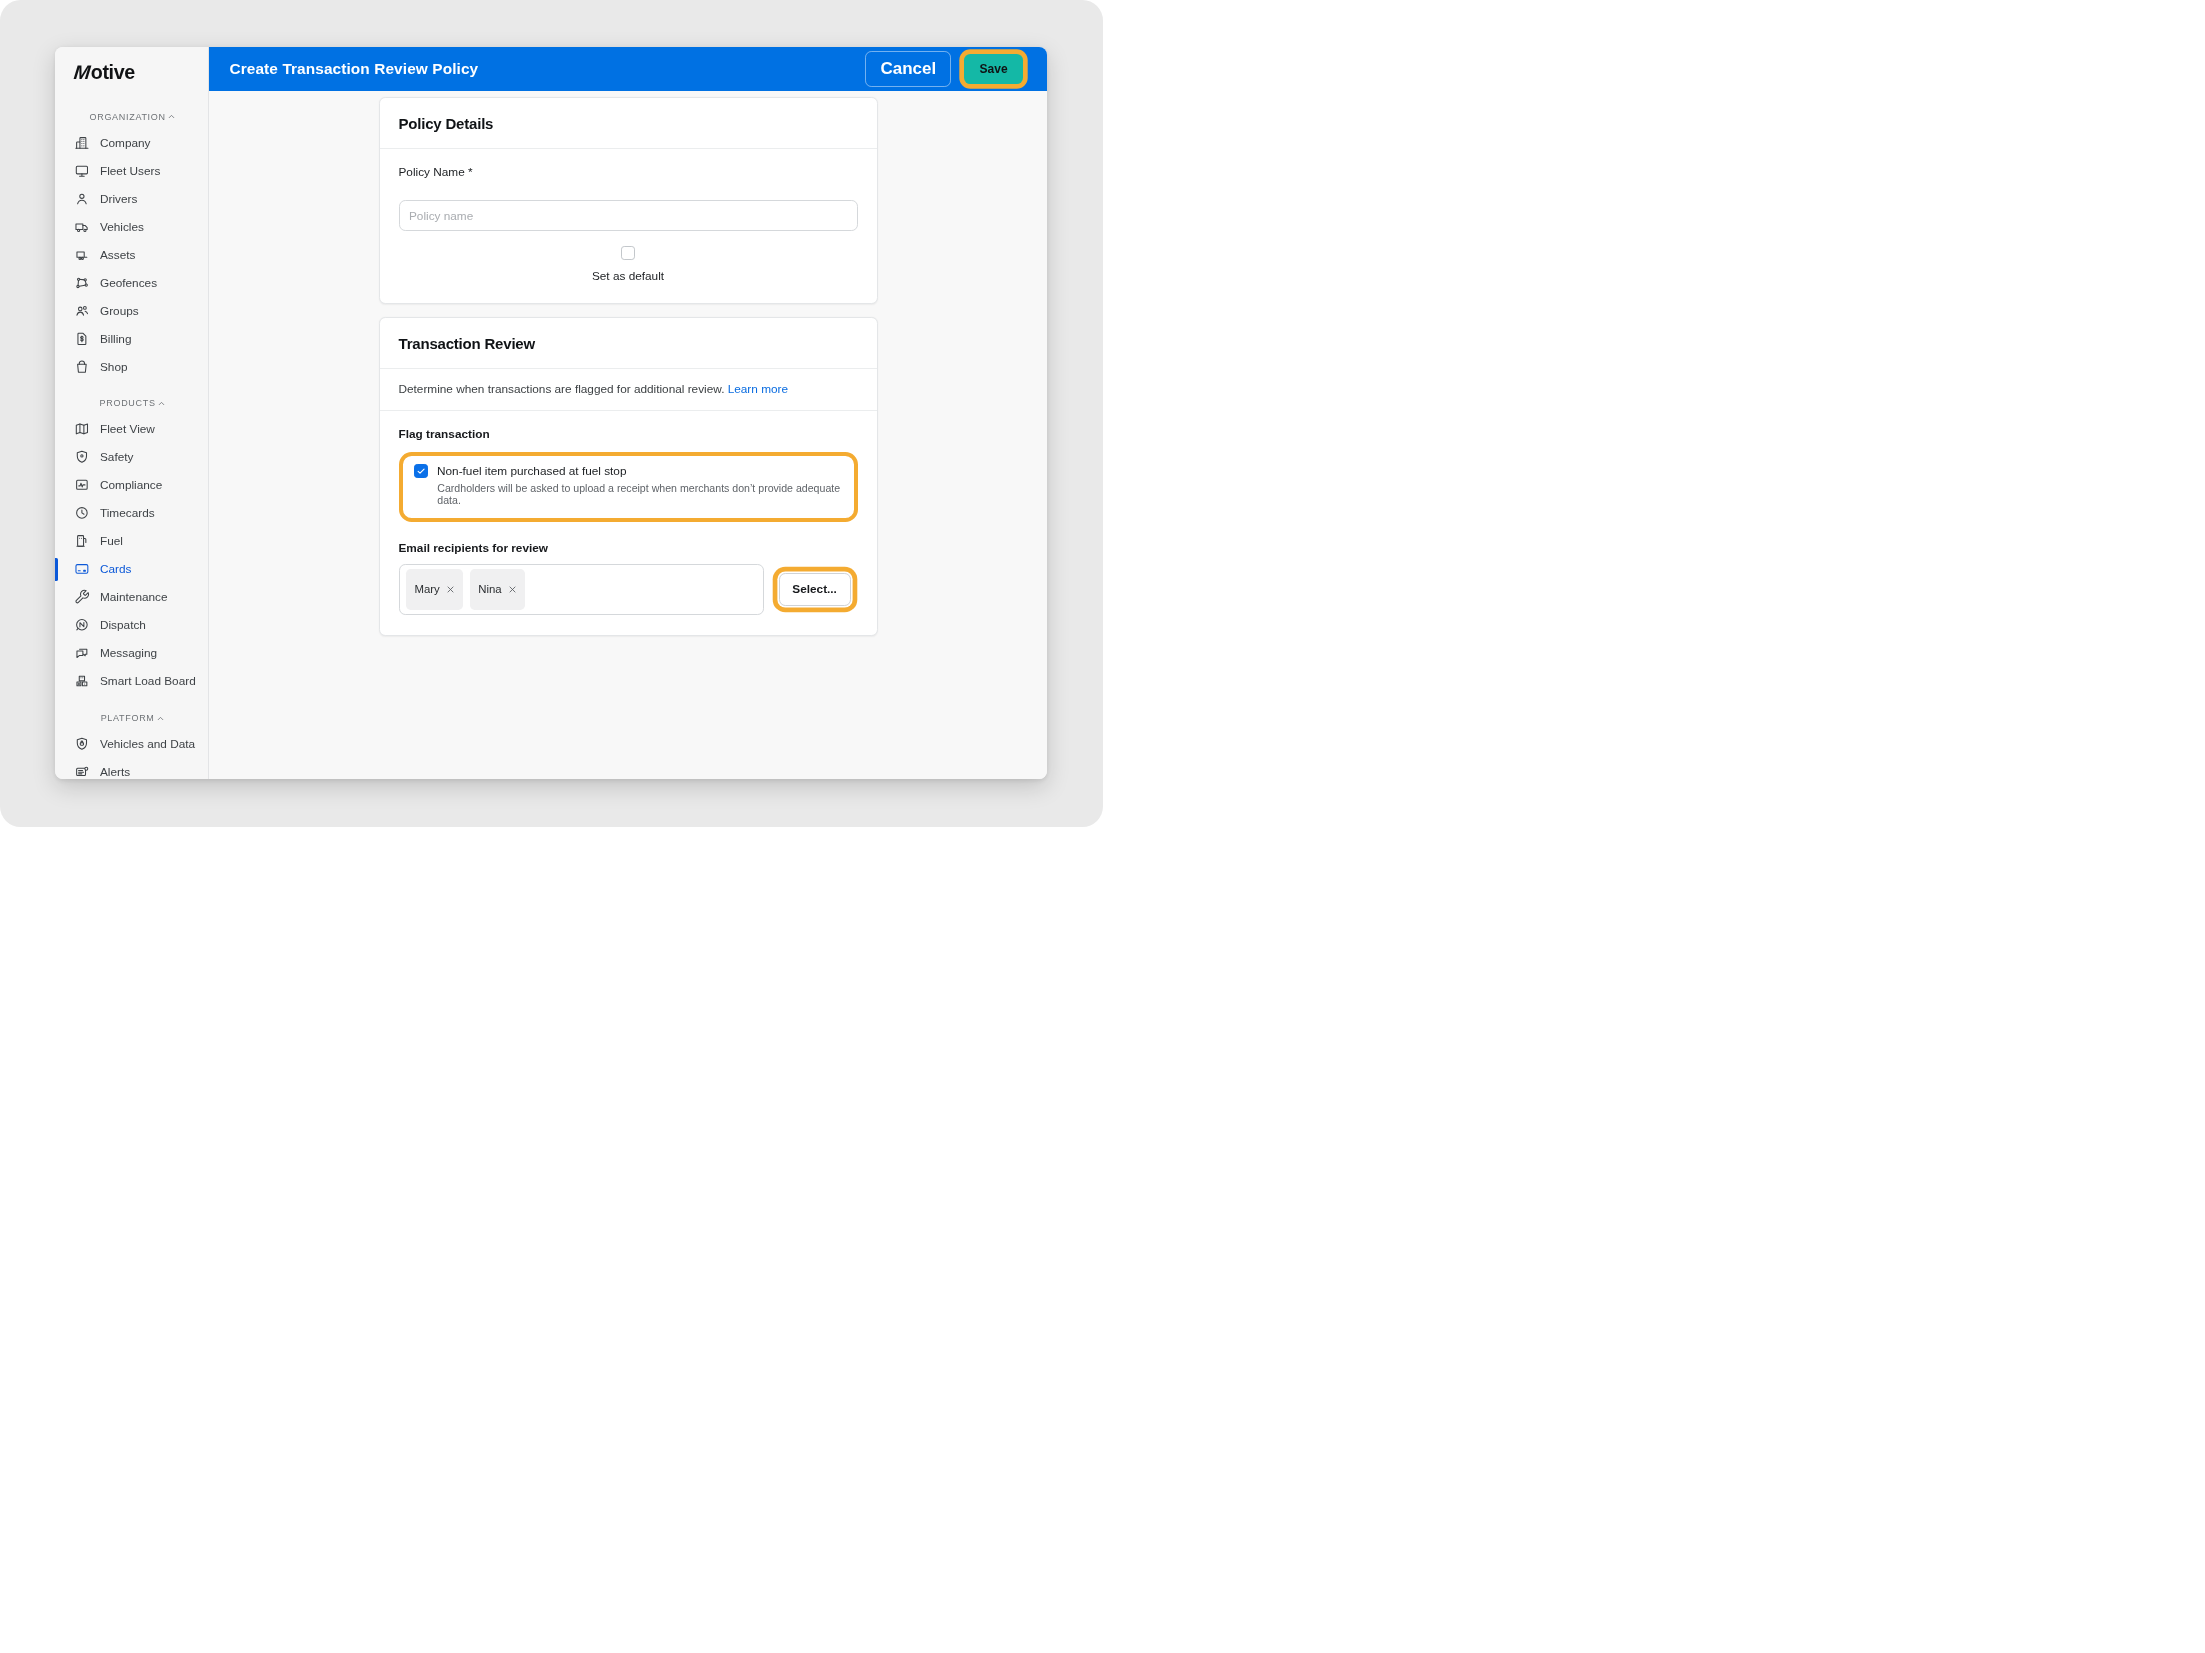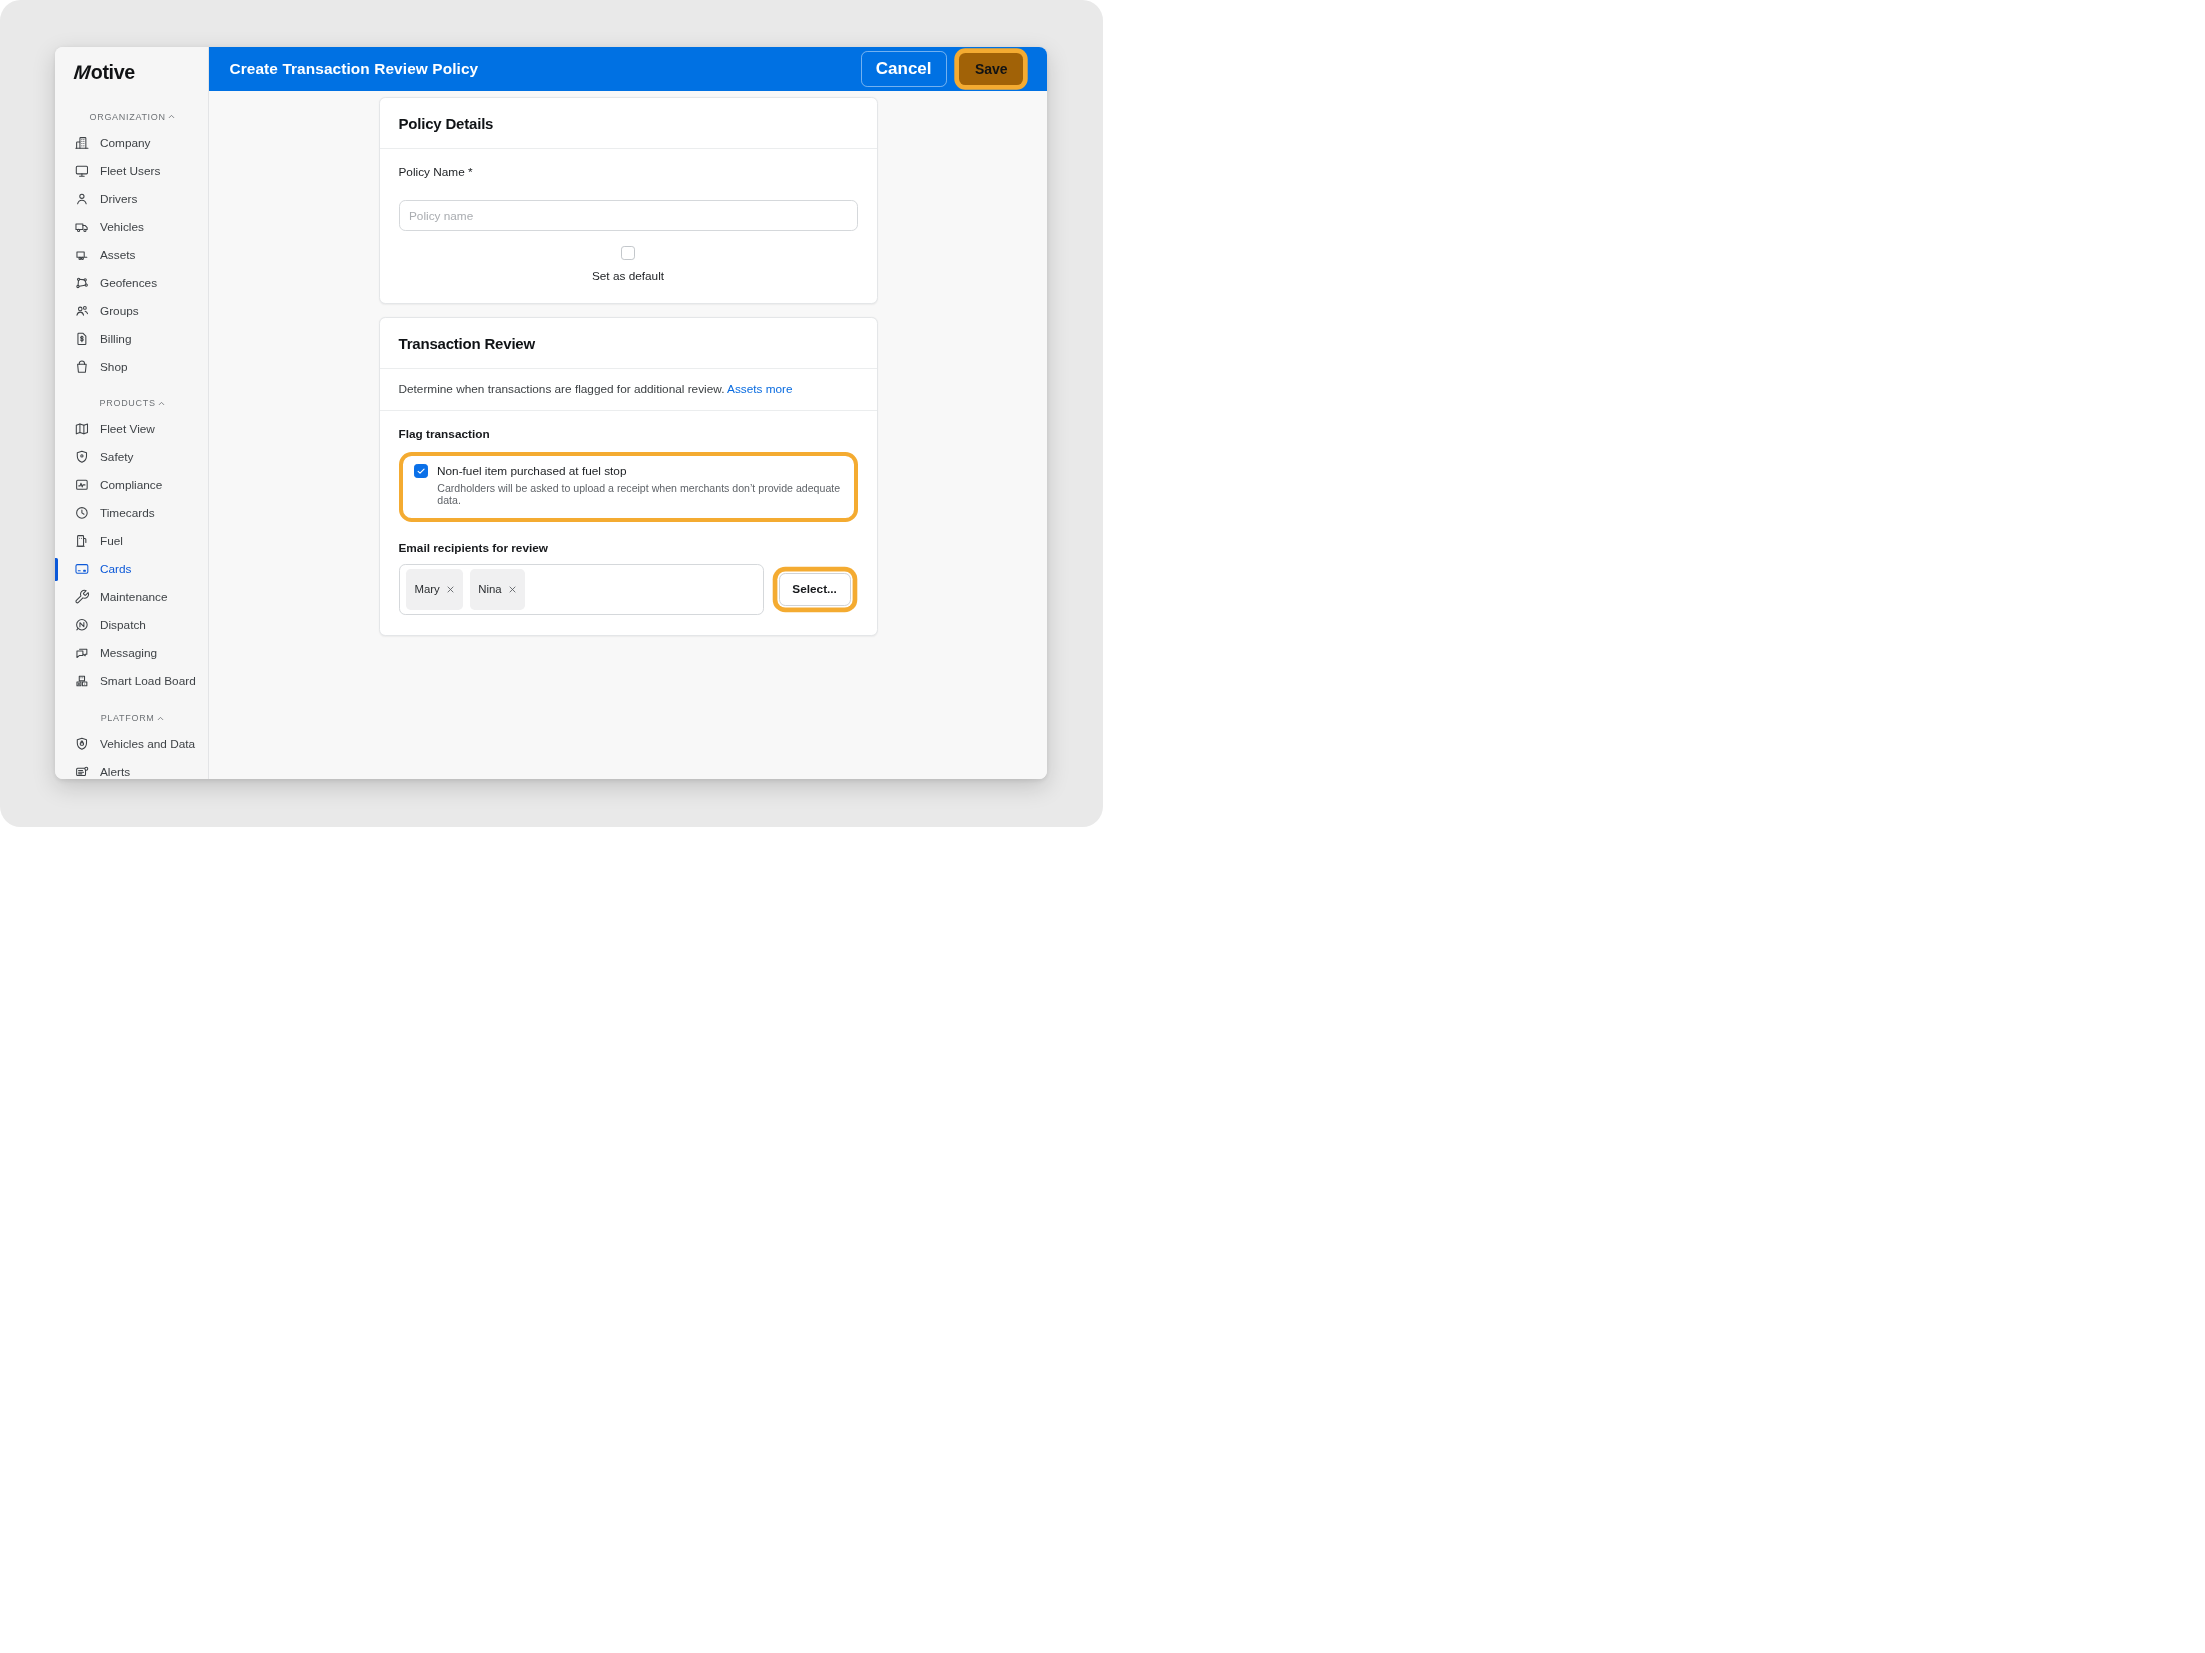--- a/index.html
+++ b/index.html
@@ -26,21 +26,21 @@
   .nav-item.active { color:var(--active-blue); font-weight:500; }
   .nav-item.active::before { content:""; position:absolute; left:0; top:2.4px; bottom:2.4px; width:3.2px; background:var(--active-blue); border-radius:0 1.6px 1.6px 0; }
 
   
   .main { flex:1; display:flex; flex-direction:column; min-width:0; background:#f8f8f8; }
   .topbar { height:44px; flex:0 0 44px; background:var(--header-blue); display:flex; align-items:center; padding:0 17.3px 0 20.5px; }
   .topbar-title { color:#fff; font-size:15.4px; font-weight:700; letter-spacing:0.1px; }
   .topbar-spacer { flex:1; }
   .btn-cancel { background:transparent; border:0.8px solid rgba(255,255,255,.45); color:#fff; font-size:17px; font-weight:700;
                 padding:7px 14px; border-radius:6.3px; cursor:pointer; font-family:inherit; }
-  .btn-save { margin-left:12.6px; margin-right:6.3px; background:#a16207; border:none; color:#101214; font-size:14px; font-weight:700;
+  .btn-save { margin-left:12.6px; margin-right:6.3px; background:#14b8a6; border:none; color:#101214; font-size:12px; font-weight:700;
               padding:7.9px 15.8px; border-radius:6.3px; cursor:pointer; font-family:inherit;
               box-shadow:0 0 0 4.7px var(--ring-amber); }
 
   .content { flex:1; overflow:hidden; padding-top:6px; }
   .card { width:499px; margin:0 auto 12.6px; background:#fff; border:0.8px solid #e4e6e8; border-radius:6.3px;
           box-shadow:0 0.8px 1.6px rgba(0,0,0,.05); }
   .card-header { padding:16.5px 19px; }
   .card-title { font-size:15px; font-weight:800; color:#101316; letter-spacing:-0.2px; }
   .hdivider { border-top:0.8px solid #ebedee; }
 
@@ -353,21 +353,21 @@
           </div>
         </section>
 
         <section class="card">
           <div class="card-header">
             <div class="card-title">Transaction Review</div>
           </div>
           <div class="hdivider"></div>
           <div class="desc-row">
             <span>Determine when transactions are flagged for additional review.</span>
-            <a class="link">Assets more</a>
+            <a class="link">Learn more</a>
           </div>
           <div class="hdivider"></div>
           <div class="card-body">
             <div class="section-label">Flag transaction</div>
 
             <div class="flag-block">
               <div style="display:flex;align-items:center;gap:8.7px;">
                 <span class="checkbox checked" id="flag-checkbox">
                     <svg viewBox="0 0 24 24">
                       <path d="M5 12.5l4.5 4.5L19 7.5"></path>

